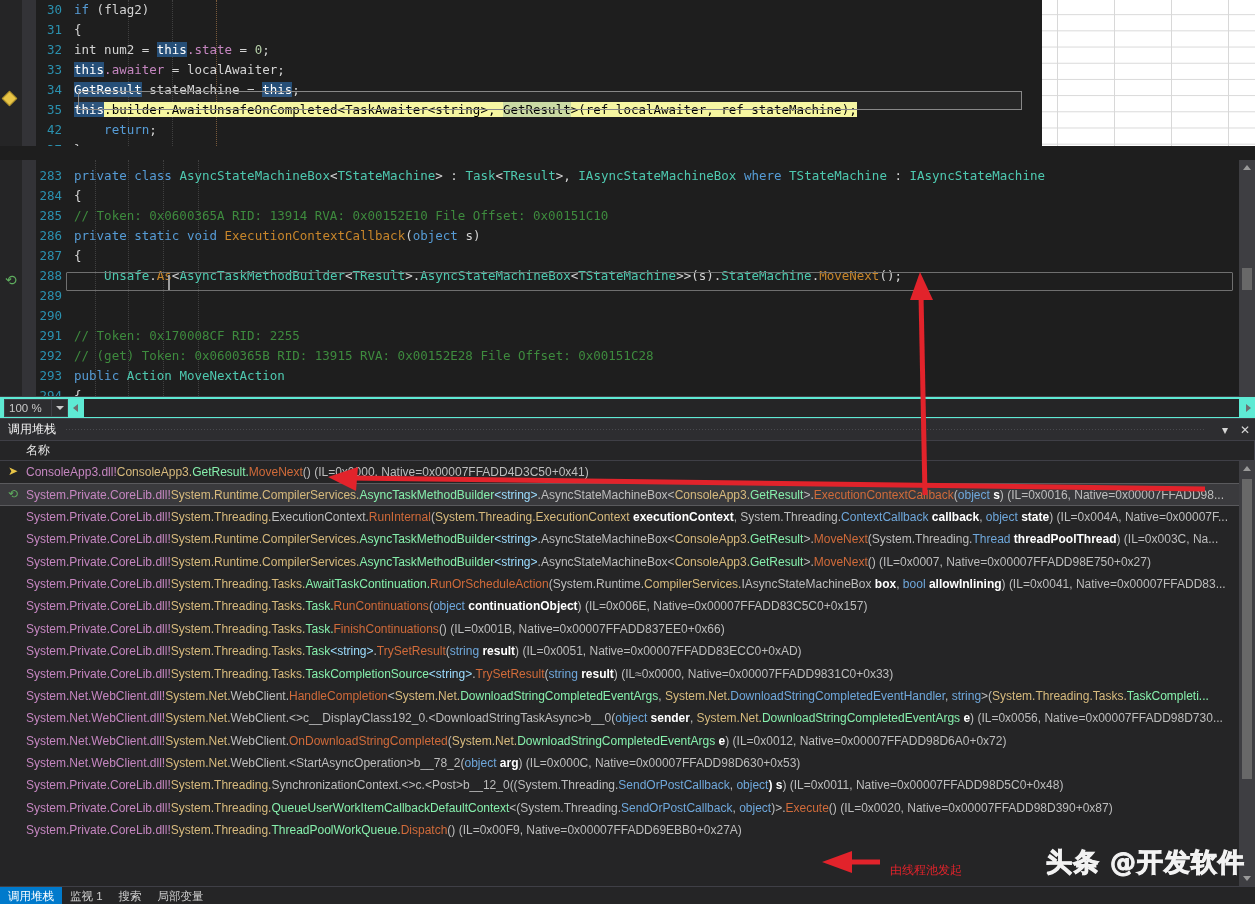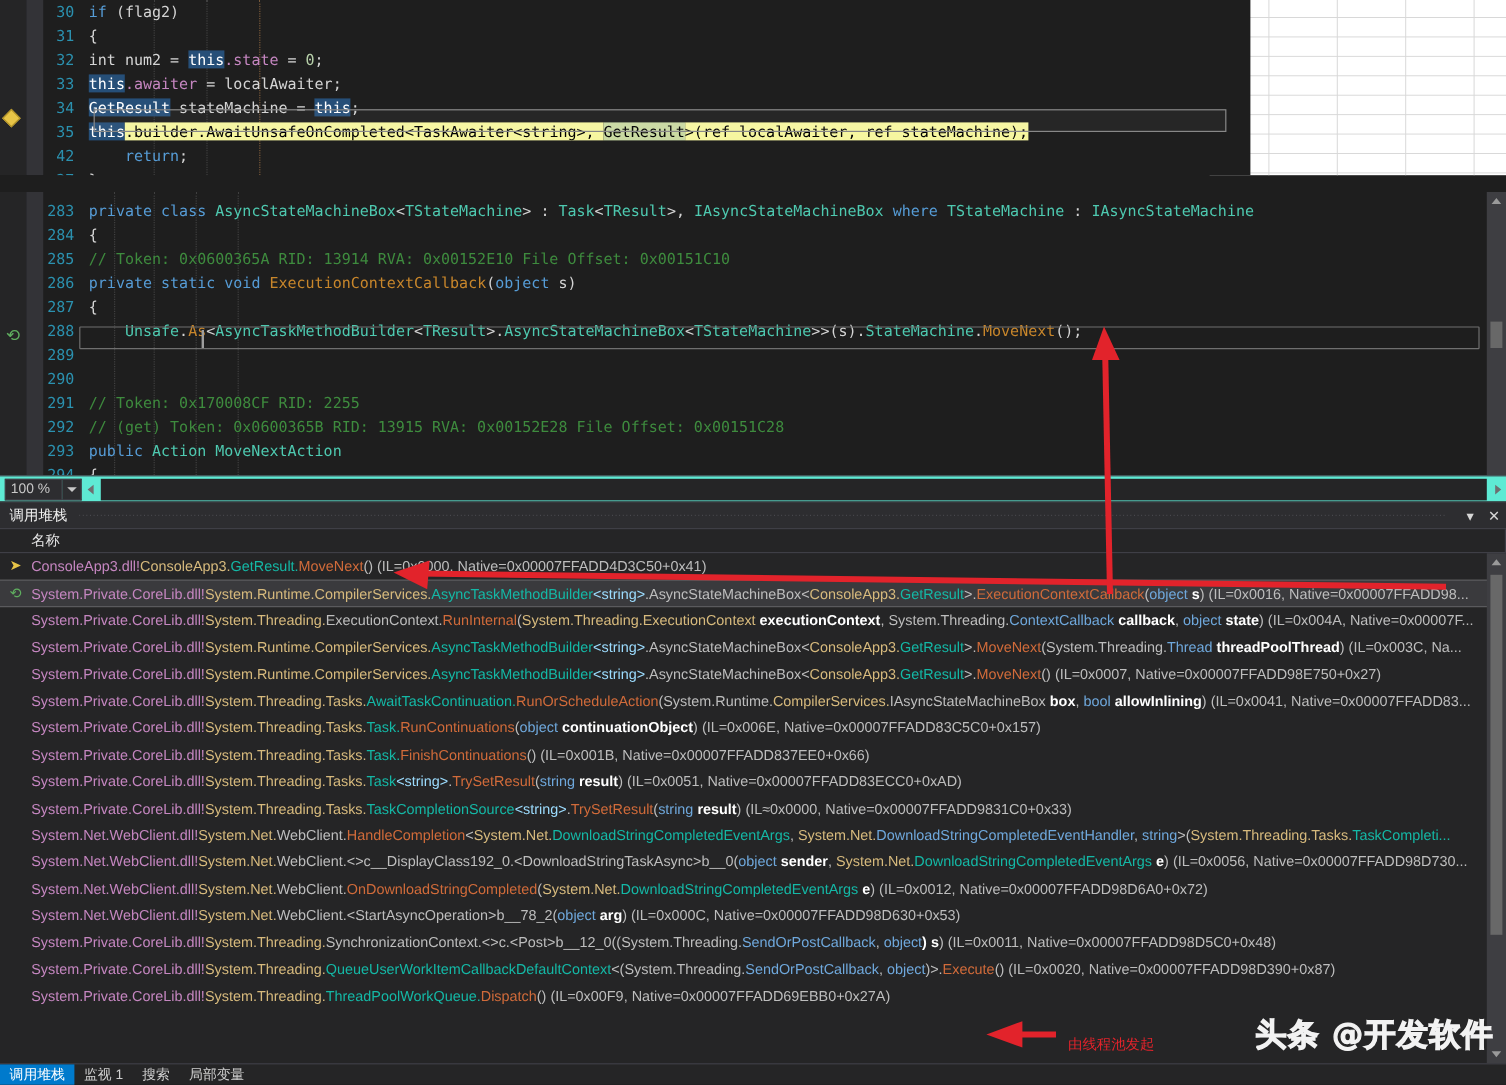--- a/index.html
+++ b/index.html
@@ -155,21 +155,21 @@
     font-size:12px; white-space:nowrap; overflow:hidden;
     padding-left:26px; color:#cccccc;
   }
   .cs-row.sel{ background:#3a3a3d; border-top:1px solid #5a5a5d; border-bottom:1px solid #5a5a5d;}
   .cs-ic{
     position:absolute; left:6px; top:3px; width:14px; height:14px;
     font-size:12px; line-height:14px; text-align:center;
   }
   .mod { color:#c586c0; }
   .ns  { color:#d7ba7d; }
-  .cls { color:#14b8a6; }
+  .cls { color:#86efac; }
   .meth{ color:#d16b3a; }
   .prm { color:#6fa8dc; }
   .bld { color:#ffffff; font-weight:bold; }
   .gray{ color:#bdbdbd; }
   .tpar{ color:#9cdcfe; }
 
   .cs-vscroll{
     position:absolute; right:0; top:42px; bottom:0; width:16px; background:#3e3e42;
   }
 

